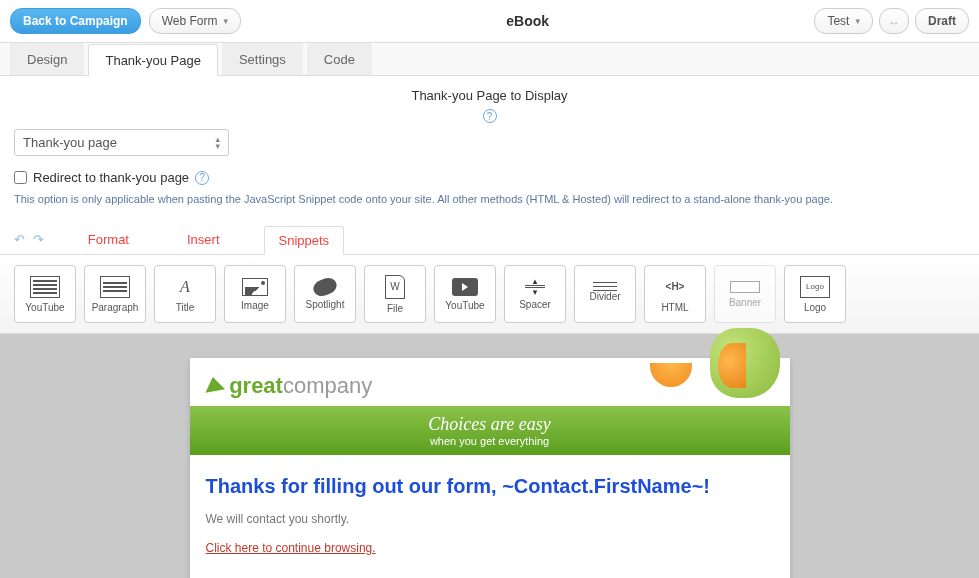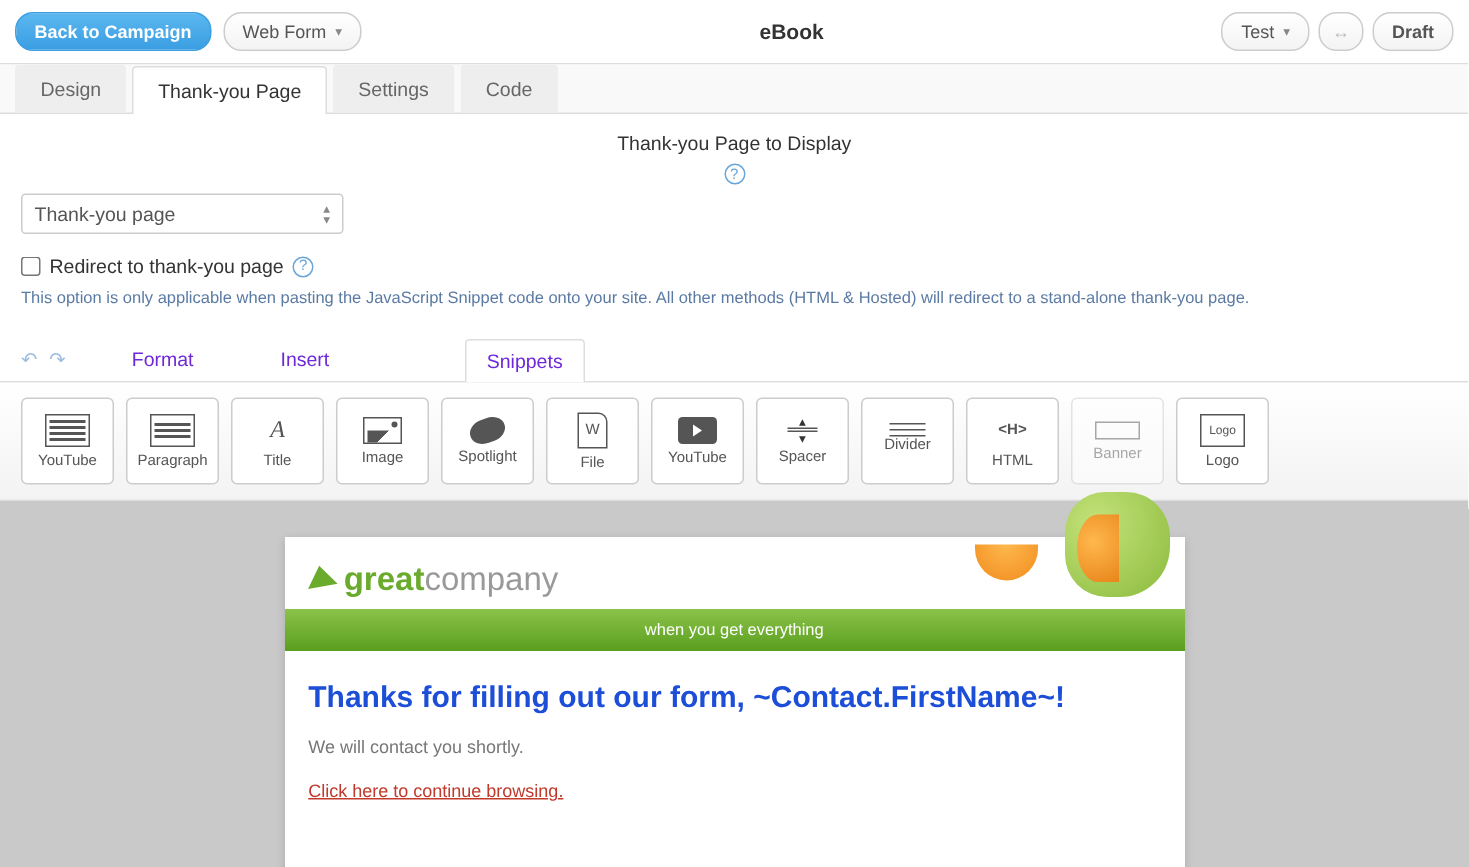--- a/index.html
+++ b/index.html
@@ -17,22 +17,22 @@
 .tab.active { background: #fff; border-color: #ddd; color: #333; position: relative; top: 1px; }
 .section { padding: 12px 14px; }
 .label-row { display: flex; align-items: center; gap: 6px; margin-bottom: 6px; color: #333; font-size: 13px; flex-direction: column; }
 .help-icon { display: inline-flex; align-items: center; justify-content: center; width: 14px; height: 14px; border: 1px solid #6aa5d8; border-radius: 50%; color: #6aa5d8; font-size: 10px; }
 .select { width: 215px; padding: 5px 8px; border: 1px solid #ccc; border-radius: 3px; background: #fff; color: #555; display: flex; justify-content: space-between; align-items: center; }
 .select .arrows { font-size: 9px; color: #888; line-height: 7px; display: flex; flex-direction: column; }
 .checkbox-row { display: flex; align-items: center; gap: 6px; margin-top: 14px; color: #333; }
 .hint { font-size: 11px; color: #5a7aa3; margin-top: 8px; }
 .editor-tabs { display: flex; align-items: center; gap: 30px; padding: 8px 14px 0 14px; }
 .undo-redo { display: flex; gap: 8px; color: #9bbce0; }
-.editor-tab { padding: 6px 14px; cursor: pointer; color: #6d28d9; }
-.editor-tab.active { border: 1px solid #ddd; border-bottom-color: #fff; border-radius: 3px 3px 0 0; background: #fff; position: relative; top: 1px; margin-left: 46px; }
+.editor-tab { padding: 6px 14px; cursor: pointer; color: #ef4444; }
+.editor-tab.active { border: 1px solid #ddd; border-bottom-color: #fff; border-radius: 3px 3px 0 0; background: #fff; position: relative; top: 1px; }
 .snippet-bar { display: flex; gap: 8px; padding: 10px 14px; border-top: 1px solid #ddd; border-bottom: 1px solid #ddd; background: linear-gradient(#fff,#f3f3f3); }
 .snippet { width: 62px; height: 58px; border: 1px solid #ccc; border-radius: 4px; background: #fff; display: flex; flex-direction: column; align-items: center; justify-content: center; gap: 4px; cursor: pointer; }
 .snippet.disabled { opacity: 0.5; }
 .snippet-icon { width: 30px; height: 22px; border: 1px solid #555; display: flex; align-items: center; justify-content: center; font-size: 10px; color: #555; }
 .snippet-label { font-size: 10px; color: #555; }
 .canvas { background: #c9c9c9; padding: 24px 0; display: flex; justify-content: center; min-height: 280px; }
 .preview { width: 600px; background: #fff; box-shadow: 0 2px 6px rgba(0,0,0,0.15); }
 .preview-header { display: flex; align-items: center; justify-content: space-between; padding: 8px 14px 0 14px; position: relative; height: 48px; }
 .logo-text { font-size: 22px; font-weight: bold; }
 .logo-green { color: #6aaa2c; }
@@ -188,20 +188,21 @@
       <div>
         <span class="logo-mark"></span>
         <span class="logo-text"><span class="logo-green">great</span><span class="logo-gray">company</span></span>
       </div>
       <div class="fruit">
         <div class="orange-slice"></div>
         <div class="apple"></div>
       </div>
     </div>
     <div class="banner">
+      <div class="banner-title">Choices are easy</div>
       <div class="banner-sub">when you get everything</div>
     </div>
     <div class="preview-body">
       <h2>Thanks for filling out our form, ~Contact.FirstName~!</h2>
       <p>We will contact you shortly.</p>
       <a href="#">Click here to continue browsing.</a>
     </div>
   </div>
 </div>
 

